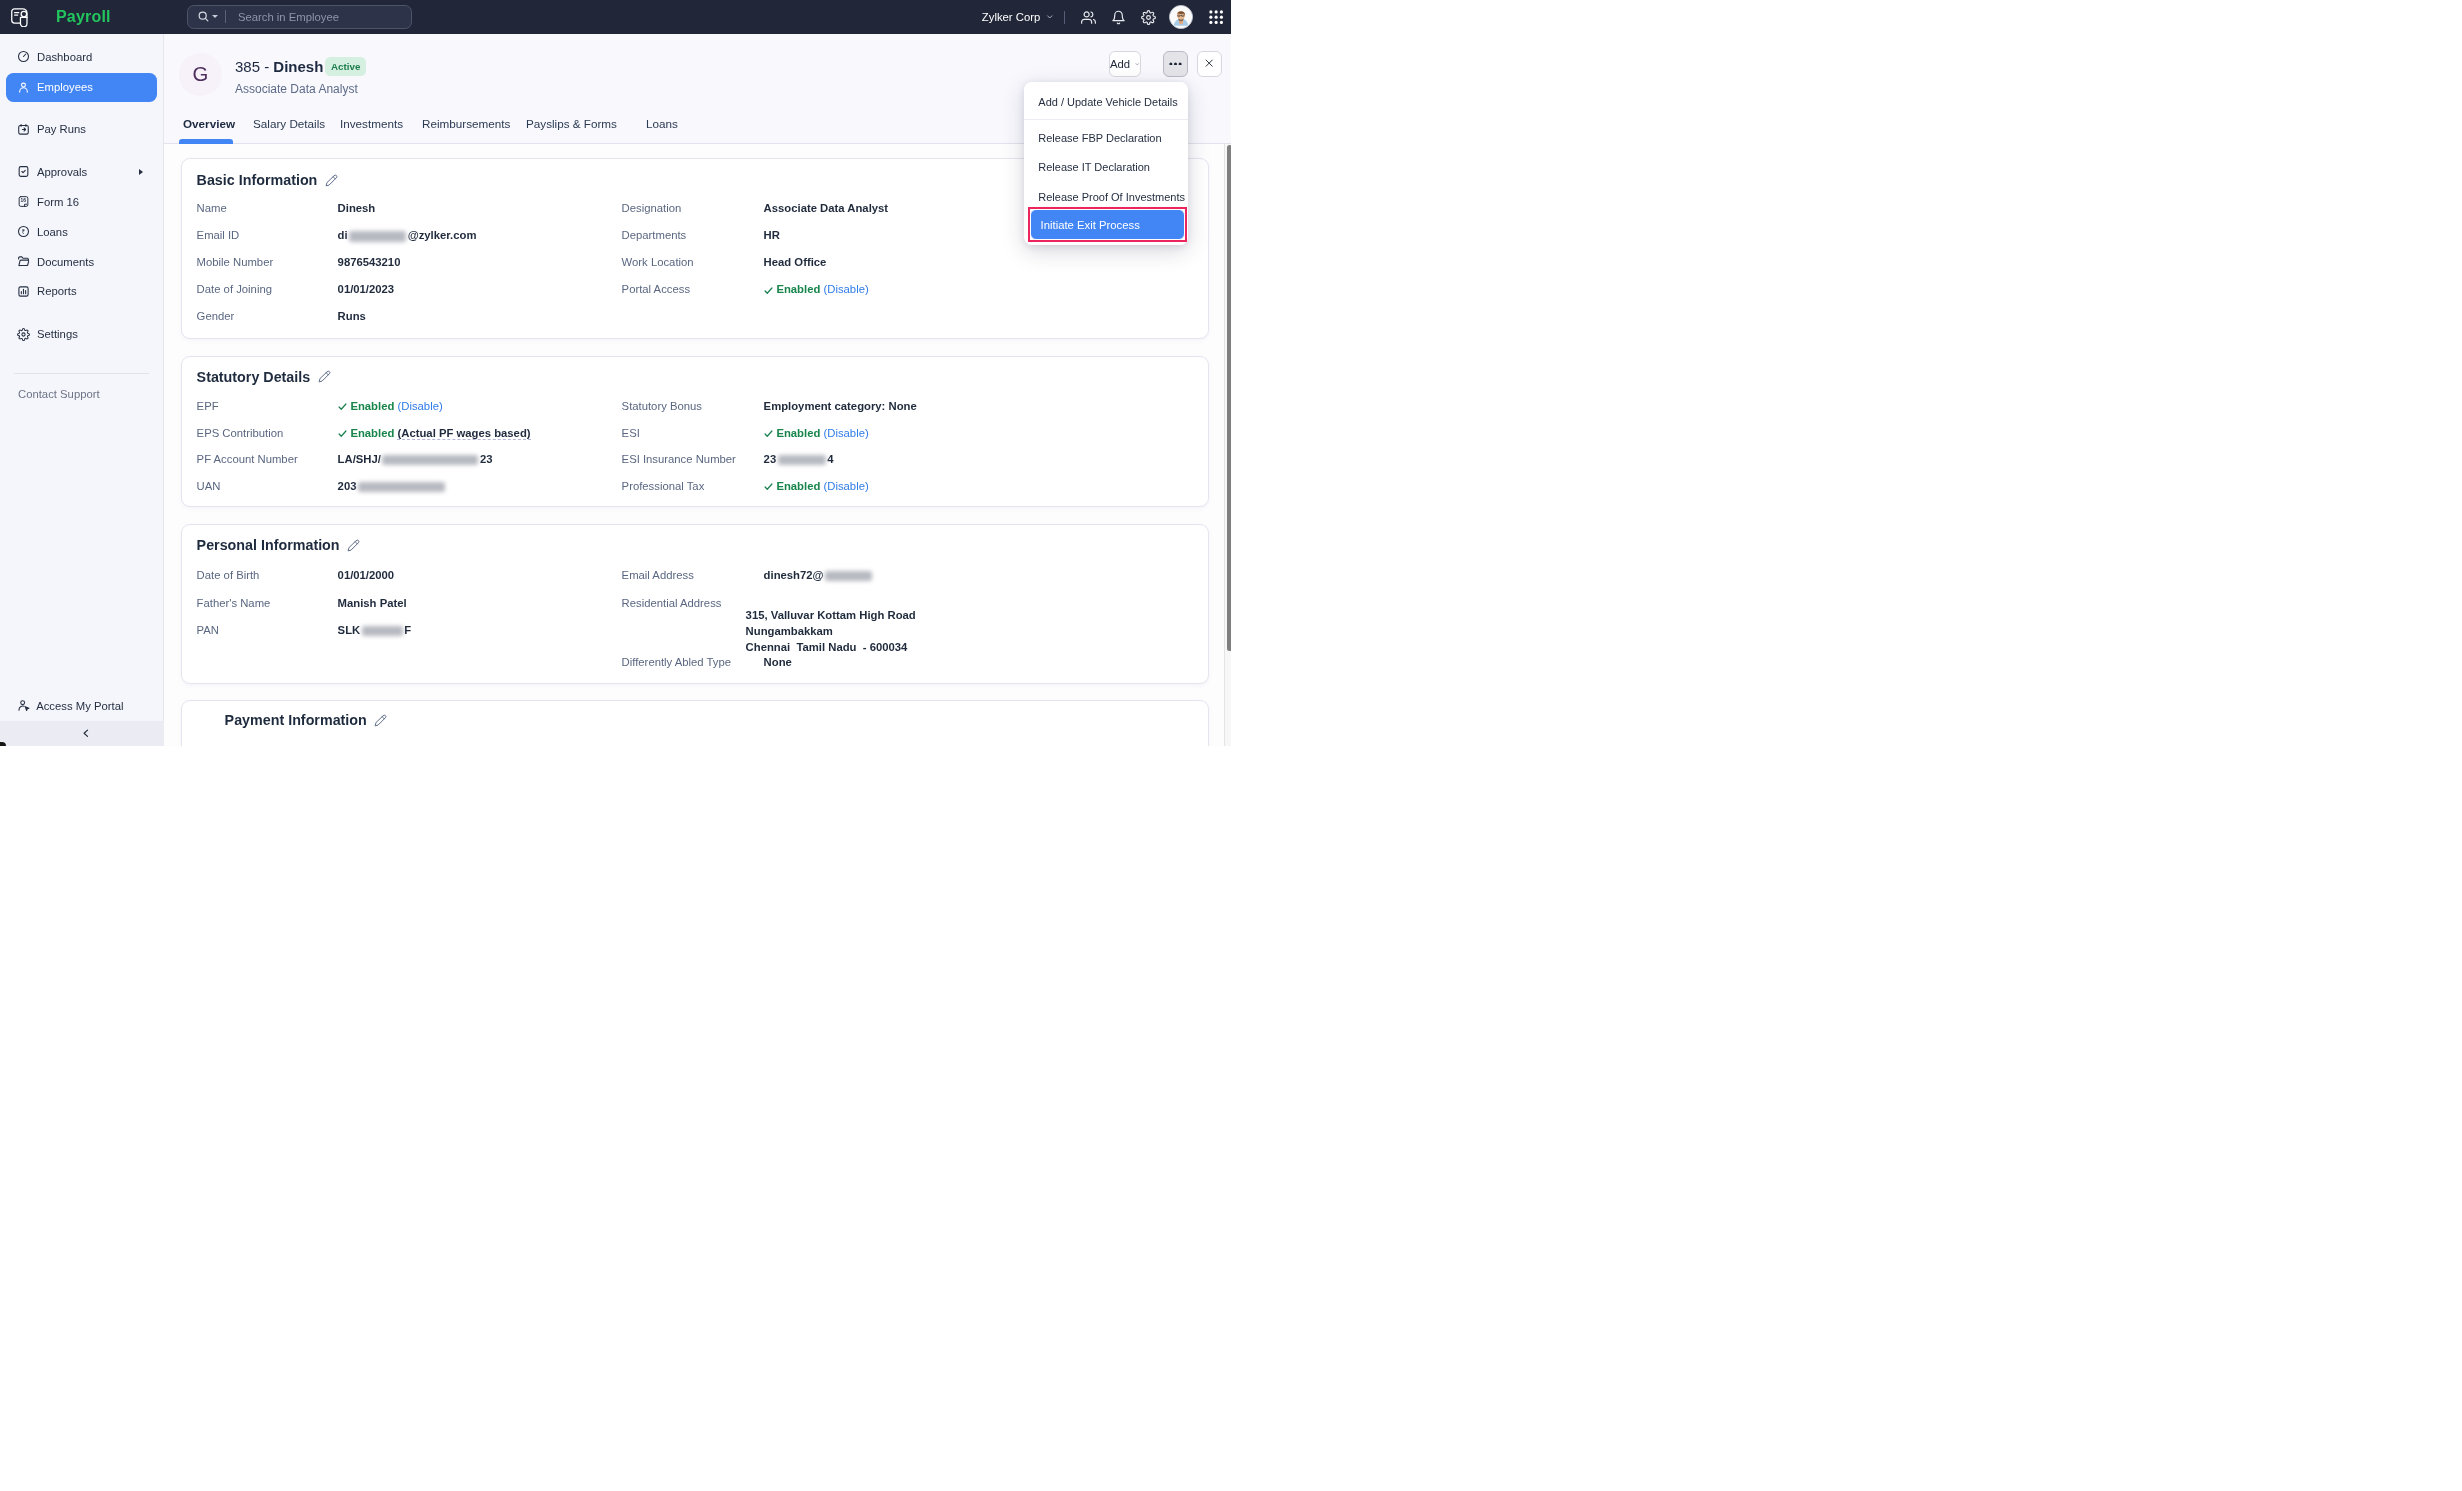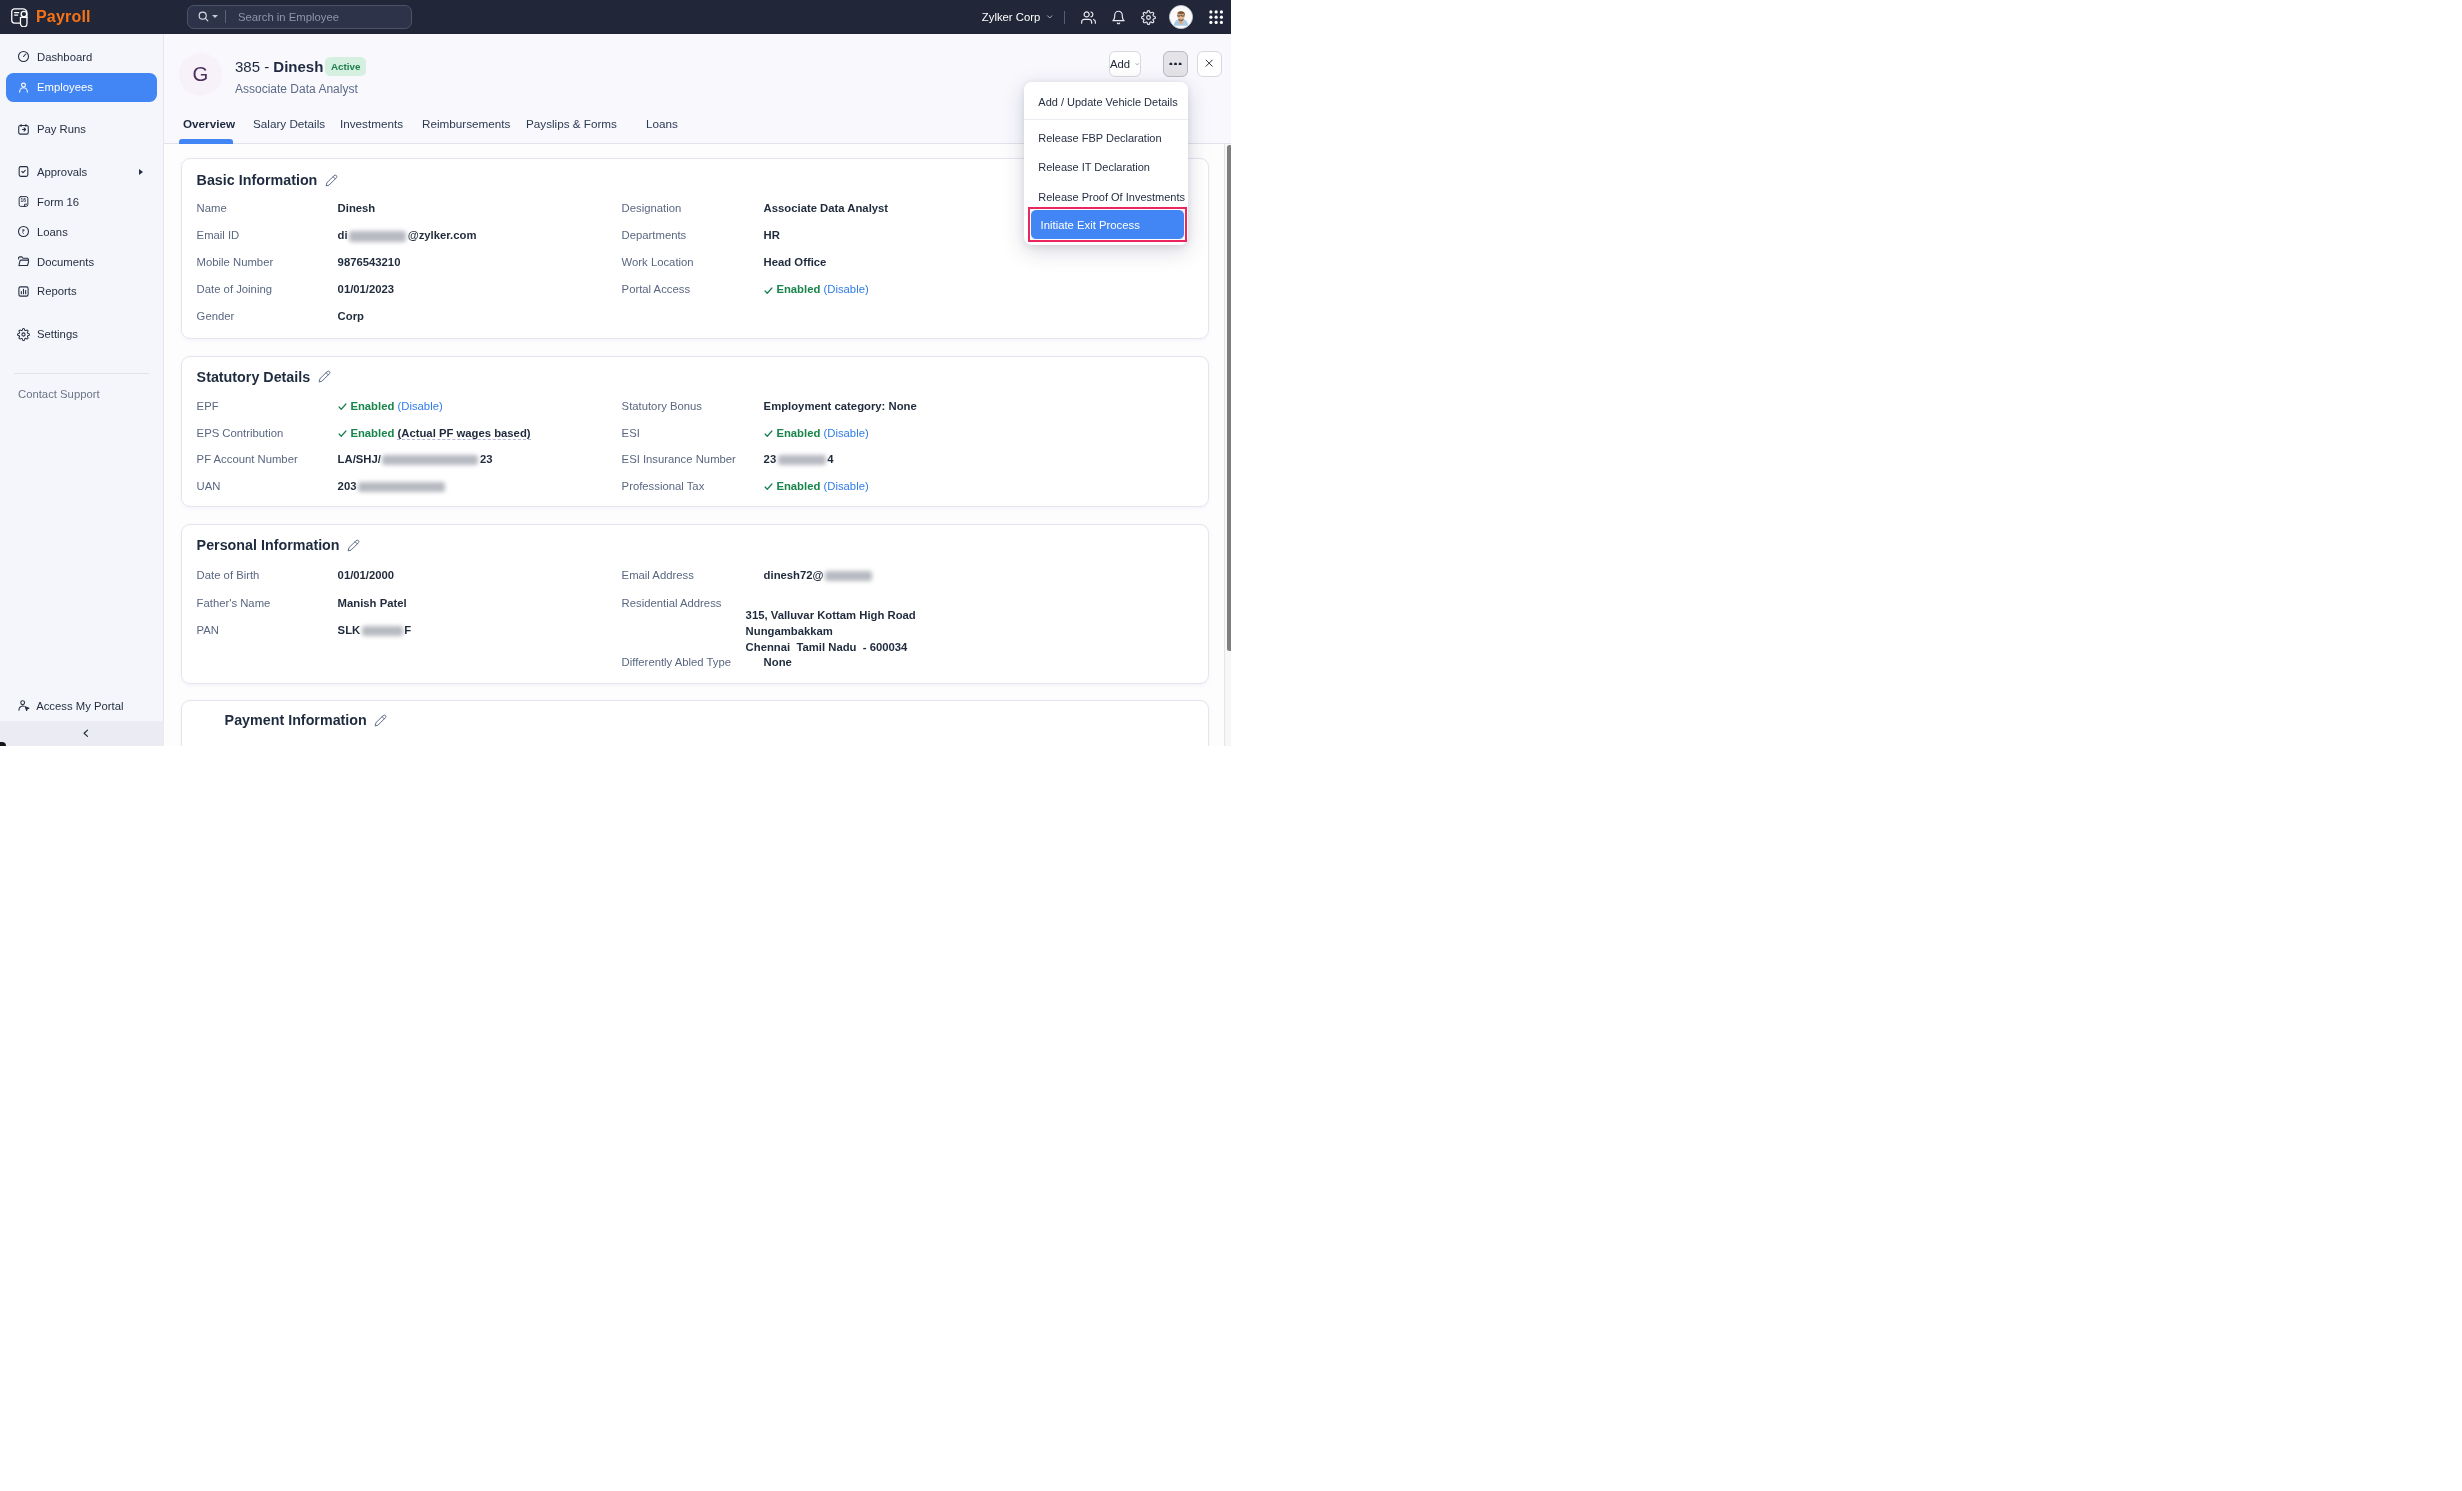--- a/index.html
+++ b/index.html
@@ -1,21 +1,21 @@
 <!DOCTYPE html>
 <html style="font-size:12px"><head>
 <meta charset="utf-8">
 <style>
   * { margin:0; padding:0; box-sizing:border-box; }
   html,body { width:1231px; height:746px; overflow:hidden; font-family:"Liberation Sans", sans-serif; }
   body { position:relative; background:#fff; }
 
   
   .topbar { position:absolute; left:0; top:0; width:1231px; height:34px; background:#212739; }
-  .logo { position:absolute; left:10.5px; top:7.5px; display:flex; align-items:center; color:#f97316; }
+  .logo { position:absolute; left:10.5px; top:7.5px; display:flex; align-items:center; color:#22c55e;gap:20px; }
   .logo svg { width:18px; height:19.6px; }
   .logo .t { font-size:16px; font-weight:700; margin-left:7.5px; letter-spacing:0.2px; }
   .search { position:absolute; left:187px; top:4.5px; width:225px; height:24px; background:#2d3349; border:0.8px solid #4d5469; border-radius:6.8px; display:flex; align-items:center; color:#aab0c2; }
   .search .mag { margin-left:9px; display:flex; align-items:center; }
   .search .caret { width:0; height:0; border-left:3px solid transparent; border-right:3px solid transparent; border-top:3.8px solid #c6cad6; margin-left:2.3px; }
   .search .vline { width:0.8px; height:13.6px; background:#5c627a; margin-left:6.8px; }
   .search .ph { font-size:11.3px; color:#8f96ab; margin-left:12px; }
   .tb-right { position:absolute; right:0; top:0; height:34px; display:flex; align-items:center; color:#fff; }
   .org { font-size:11.3px; font-weight:600; display:flex; align-items:center; }
   .org .car { width:7.5px; height:7.5px; margin-left:6px; }
@@ -252,21 +252,21 @@
         </svg></div>
     <div class="row lbl" style="left:15px; top:43px;">Name</div>
       <div class="row val" style="left:156px; top:43px;">Dinesh</div>
     <div class="row lbl" style="left:15px; top:70px;">Email ID</div>
       <div class="row val" style="left:156px; top:70px;">di<span class="blur" style="width:57px"></span>@zylker.com</div>
     <div class="row lbl" style="left:15px; top:97px;">Mobile Number</div>
       <div class="row val" style="left:156px; top:97px;">9876543210</div>
     <div class="row lbl" style="left:15px; top:124px;">Date of Joining</div>
       <div class="row val" style="left:156px; top:124px;">01/01/2023</div>
     <div class="row lbl" style="left:15px; top:151px;">Gender</div>
-      <div class="row val" style="left:156px; top:151px;">Corp</div>
+      <div class="row val" style="left:156px; top:151px;">Runs</div>
     <div class="row lbl" style="left:440px; top:43px;">Designation</div>
       <div class="row val" style="left:582px; top:43px;">Associate Data Analyst</div>
     <div class="row lbl" style="left:440px; top:70px;">Departments</div>
       <div class="row val" style="left:582px; top:70px;">HR</div>
     <div class="row lbl" style="left:440px; top:97px;">Work Location</div>
       <div class="row val" style="left:582px; top:97px;">Head Office</div>
     <div class="row lbl" style="left:440px; top:124px;">Portal Access</div>
       <div class="row" style="left:582px; top:124px;"><svg style="margin-right:3.8px" width="9" height="7.5" viewBox="0 0 13 11" fill="none" stroke="#1a8050" stroke-width="1.8" stroke-linecap="round" stroke-linejoin="round">
           <path d="M1.5 5.8l3.2 3.4L11.5 1.5"></path>
         </svg><span class="green">Enabled</span> <span class="blue">(Disable)</span></div>

